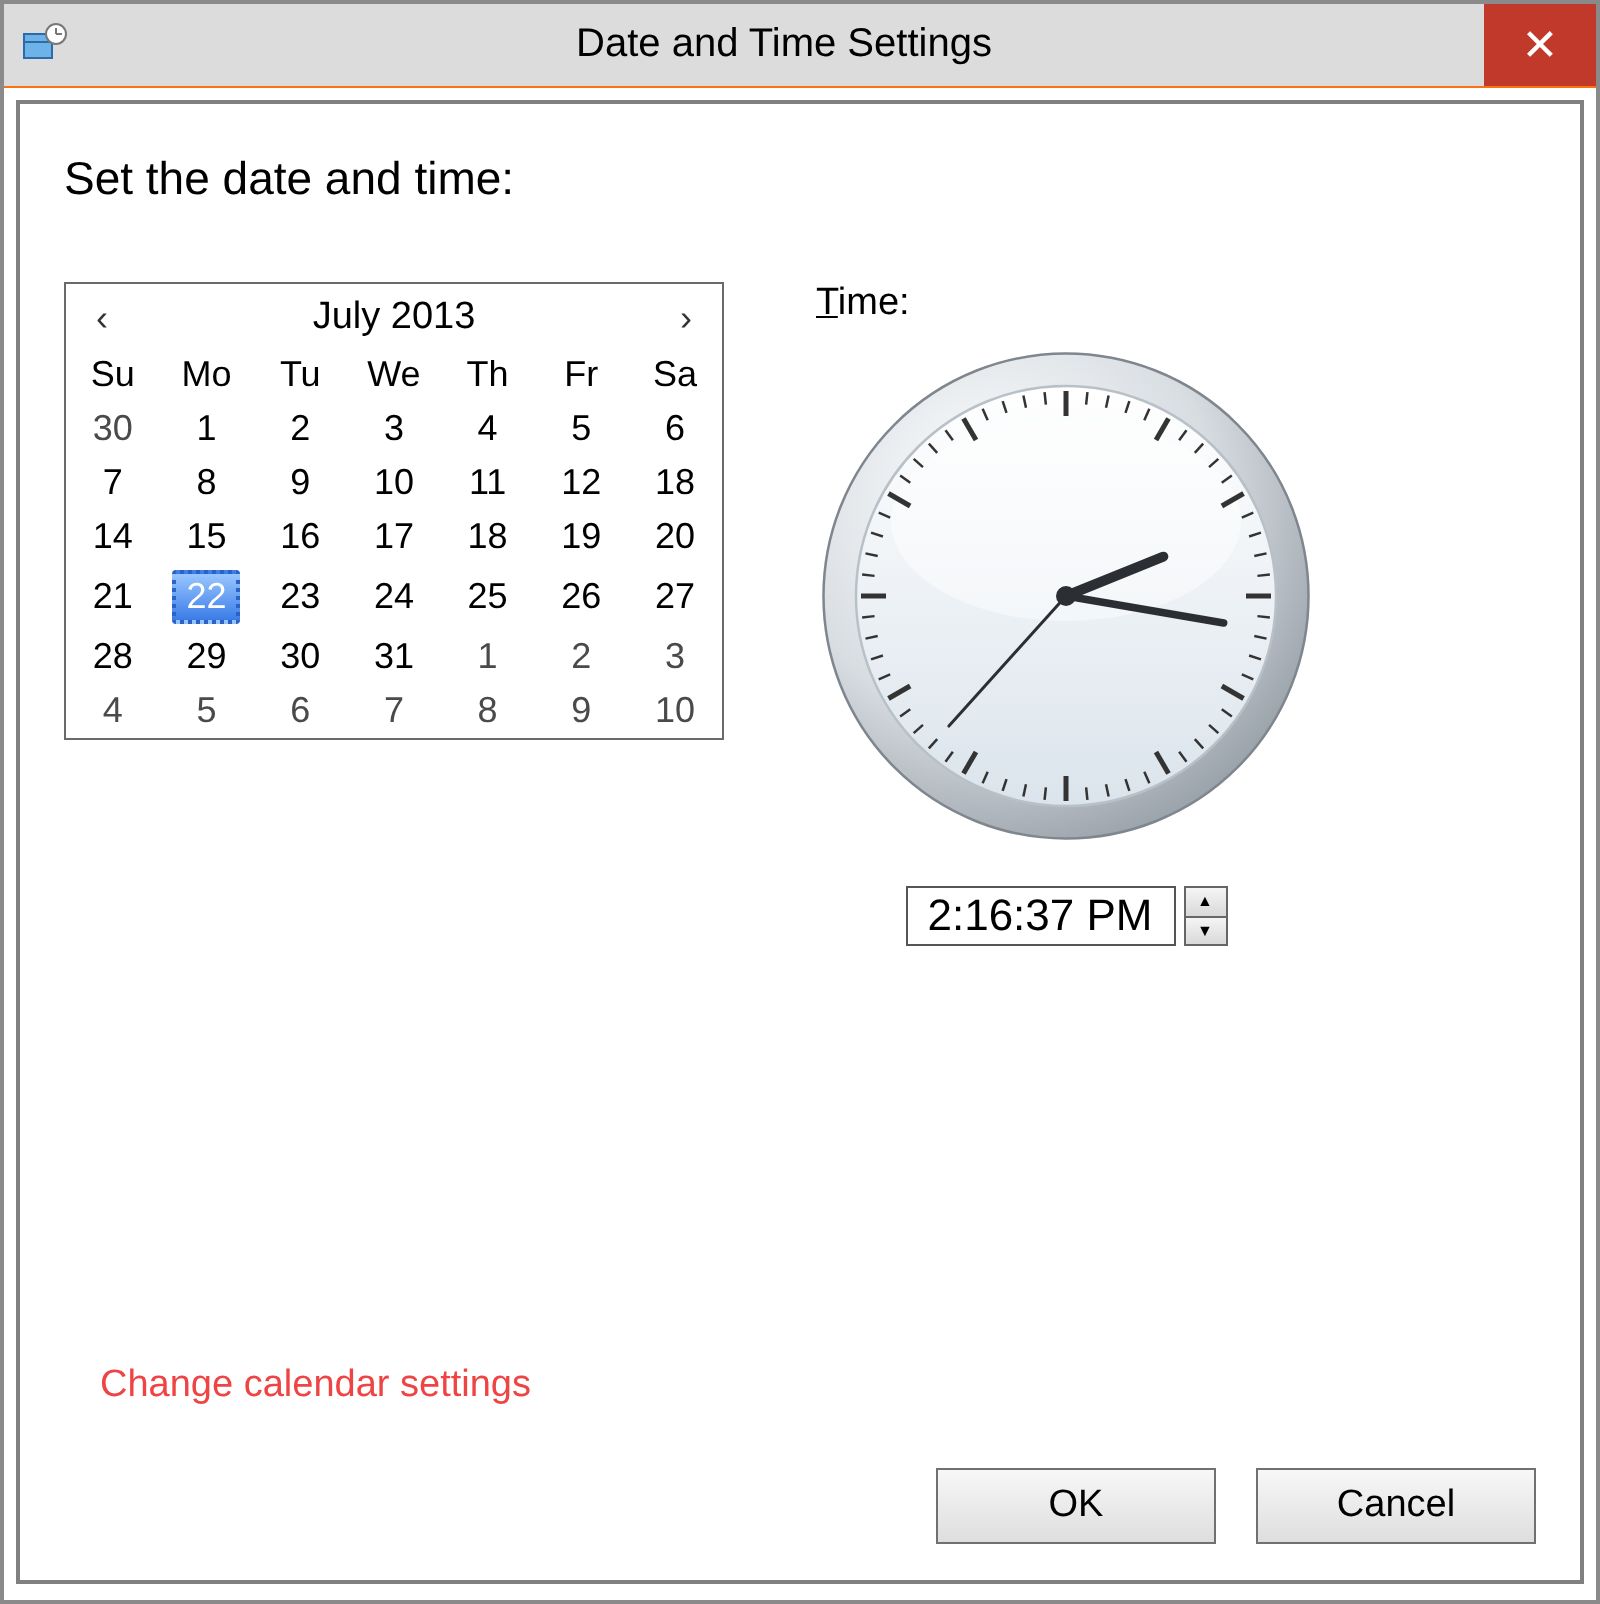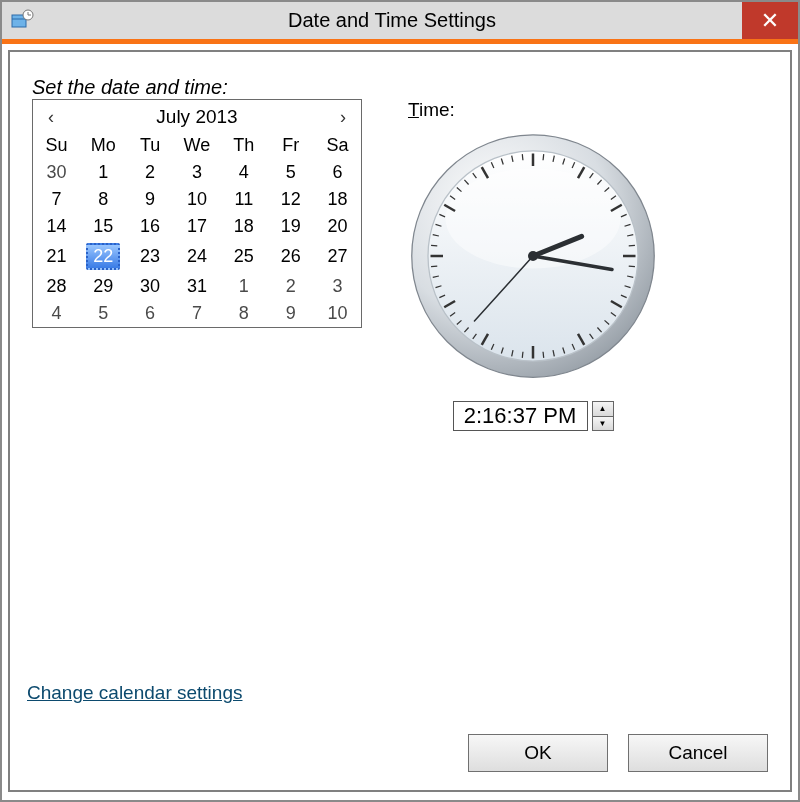--- a/index.html
+++ b/index.html
@@ -18,21 +18,21 @@
     height: 100%;
     border: 2px solid #8a8a8a;
     background: #fff;
   }
   .titlebar {
     height: 42px;
     background: #dcdcdc;
     display: flex;
     align-items: center;
     position: relative;
-    border-bottom: 5px solid #f97316;
+    border-bottom: 1px solid #f97316;
   }
   .titlebar .icon-slot {
     width: 40px;
     height: 40px;
     display: flex;
     align-items: center;
     justify-content: center;
   }
   .titlebar .icon-slot svg { width: 24px; height: 24px; }
   .titlebar-title {
@@ -57,23 +57,23 @@
     padding: 6px;
   }
   .inner-panel {
     border: 2px solid #808080;
     background: #fff;
     min-height: 742px;
     padding: 18px 22px 16px 22px;
     position: relative;
   }
   .instruction {
-    font-size: 20px;
+    font-size: 23px;
     margin-top: 6px;
-    font-style: italic;
+    margin-bottom: 38px;
   }
   .columns {
     display: flex;
     gap: 46px;
   }
   .col { flex: 0 0 auto; }
   .section-label {
     font-size: 19px;
     margin-bottom: 10px;
   }
@@ -163,24 +163,23 @@
     display: flex;
     align-items: center;
     justify-content: center;
     font-size: 8px;
     cursor: pointer;
   }
   .spin-btn:first-child { margin-bottom: -1px; }
 
   .link {
     position: absolute;
-    left: 17px;
+    left: 40px;
     bottom: 86px;
-    color: #0c4a6e;
-    text-decoration: underline;
+    color: #ef4444;
     font-size: 19px;
     cursor: pointer;
   }
 
   .button-row {
     position: absolute;
     right: 22px;
     bottom: 18px;
     display: flex;
     gap: 20px;

